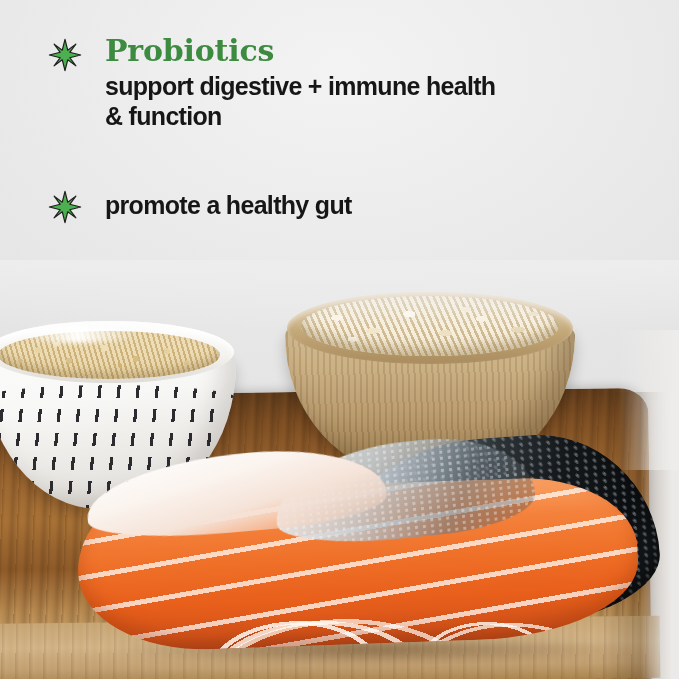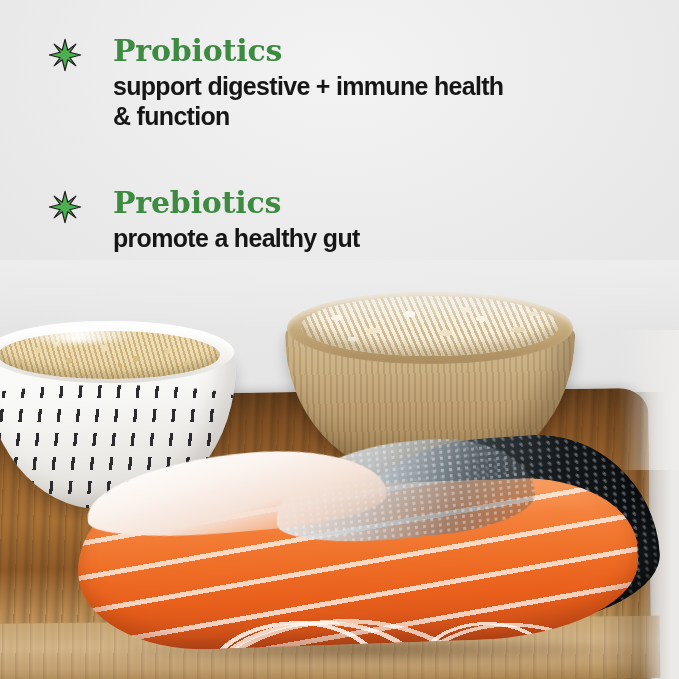--- a/index.html
+++ b/index.html
@@ -40,21 +40,21 @@
   .star-icon {
     position:absolute;
     left:0px;
     top:4px;
     width:34px;
     height:34px;
     display:block;
   }
   .bullet-body {
     position:absolute;
-    left:65px;
+    left:57px;
     top:0;
     width:560px;
   }
 
   .heading {
     font-family:"DejaVu Serif", "Liberation Serif", serif;
     font-weight:bold;
     font-size:30px;
     line-height:33px;
     color:#3d8b40;
@@ -437,19 +437,18 @@
         <div class="subtext">support digestive + immune health
 &amp; function</div>
       </div>
     </div>
 
     <div class="bullet-row row-2">
       <svg class="star-icon" viewBox="0 0 100 100">
         <polygon points="50,4 58,36 82,18 64,42 96,50 64,58 82,82 58,64 50,96 42,64 18,82 36,58 4,50 36,42 18,18 42,36" fill="#4caf50" stroke="#1f1f1f" stroke-width="3.5" stroke-linejoin="round"></polygon>
       </svg>
       <div class="bullet-body">
-        <div class="heading">Prebiotics</div>
         <div class="subtext">promote a healthy gut</div>
       </div>
     </div>
 
   </div>
 </div>
 
 </body></html>

